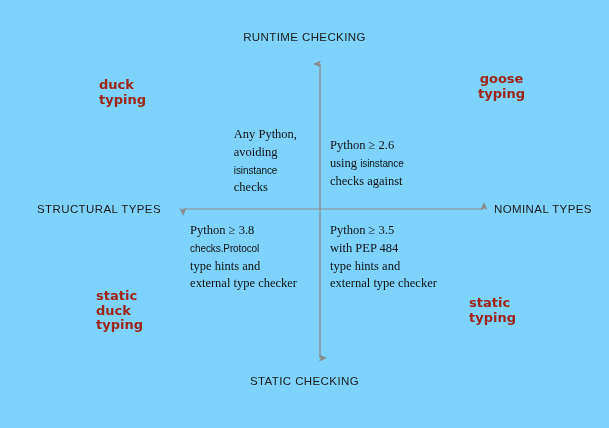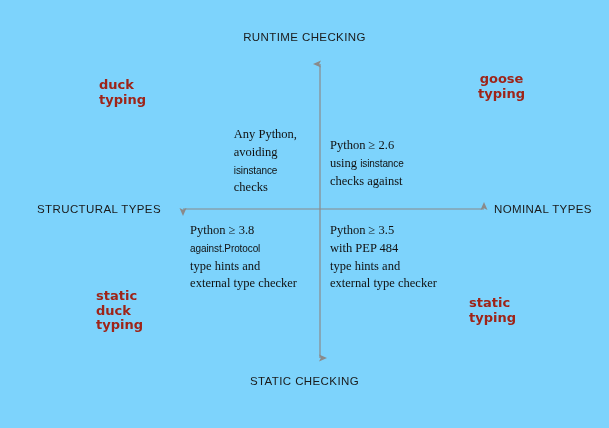--- a/index.html
+++ b/index.html
@@ -134,21 +134,21 @@
     </div>
 
   <div class="quad-text left-al" id="desc-tr">
       <span class="line"><span>Python ≥ 2.6</span></span>
       <span class="line"><span>using </span><span class="mono">isinstance</span></span>
       <span class="line"><span>checks against</span></span>
     </div>
 
   <div class="quad-text right-al" id="desc-bl">
       <span class="line"><span>Python ≥ 3.8</span></span>
-      <span class="line"><span class="mono">against.Protocol</span></span>
+      <span class="line"><span class="mono">checks.Protocol</span></span>
       <span class="line"><span>type hints and</span></span>
       <span class="line"><span>external type checker</span></span>
     </div>
 
   <div class="quad-text left-al" id="desc-br">
       <span class="line"><span>Python ≥ 3.5</span></span>
       <span class="line"><span>with PEP 484</span></span>
       <span class="line"><span>type hints and</span></span>
       <span class="line"><span>external type checker</span></span>
     </div>

